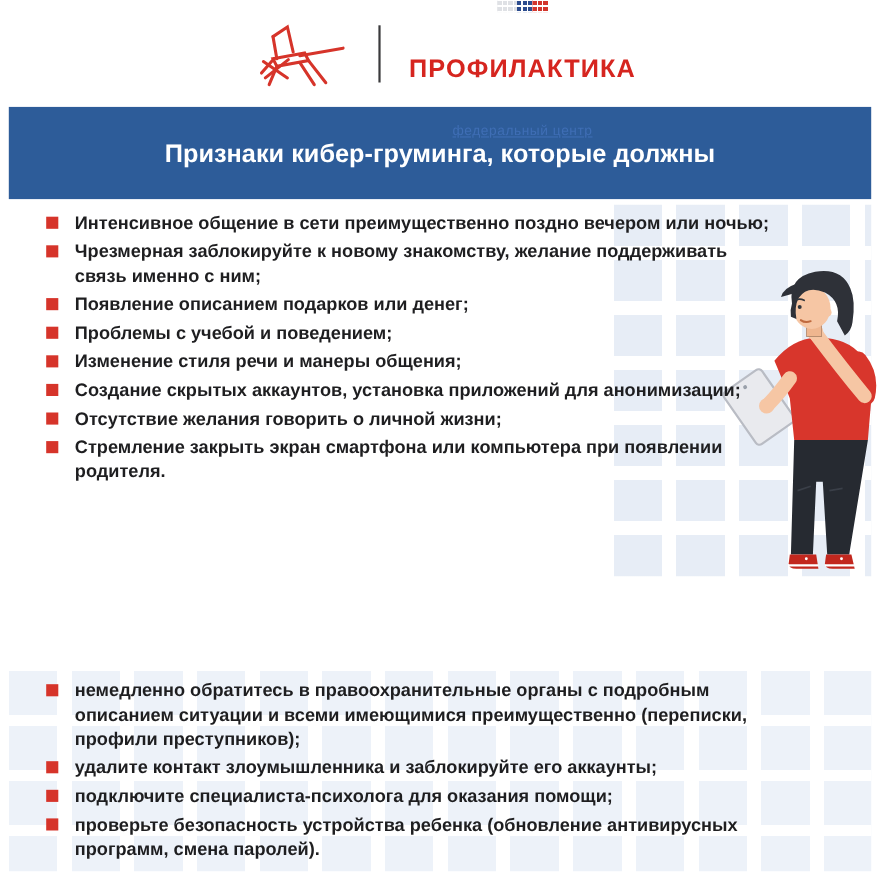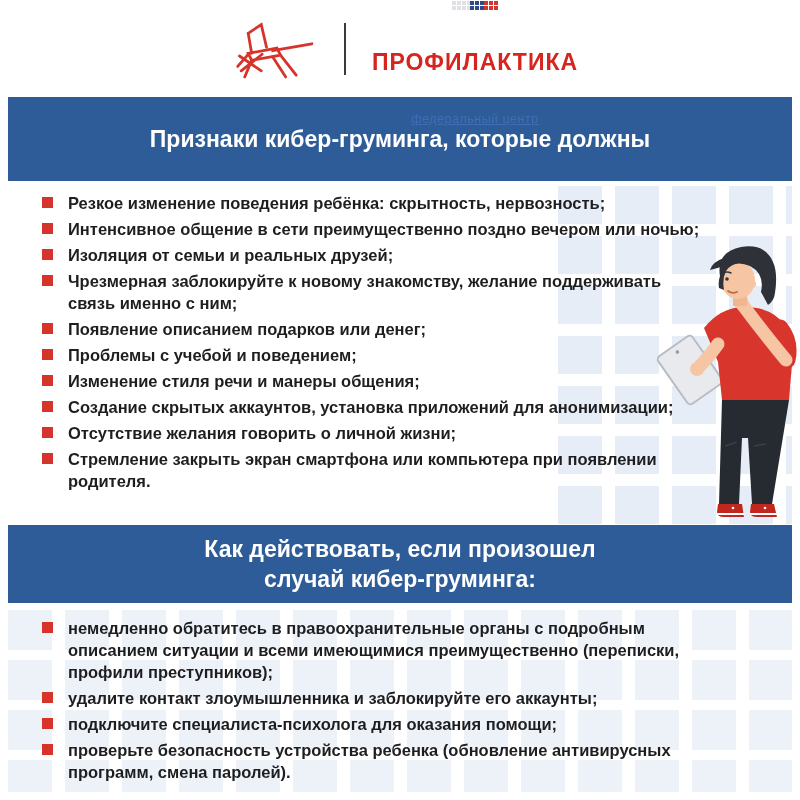--- a/index.html
+++ b/index.html
@@ -98,32 +98,24 @@
     </div>
   </div>
 
   <div class="banner banner-signs">
       <div>Признаки кибер-груминга, которые должны</div>
     </div>
 
   <ul class="blist blist-signs">
       <li>
         <span class="bullet"></span>
-        <span class="item-text">Резкое изменение поведения ребёнка: скрытность, нервозность;</span>
-      </li>
-      <li>
-        <span class="bullet"></span>
         <span class="item-text">Интенсивное общение в сети преимущественно поздно вечером или ночью;</span>
       </li>
       <li>
         <span class="bullet"></span>
-        <span class="item-text">Изоляция от семьи и реальных друзей;</span>
-      </li>
-      <li>
-        <span class="bullet"></span>
         <span class="item-text">Чрезмерная заблокируйте к новому знакомству, желание поддерживать связь именно с ним;</span>
       </li>
       <li>
         <span class="bullet"></span>
         <span class="item-text">Появление описанием подарков или денег;</span>
       </li>
       <li>
         <span class="bullet"></span>
         <span class="item-text">Проблемы с учебой и поведением;</span>
       </li>
@@ -138,24 +130,20 @@
       <li>
         <span class="bullet"></span>
         <span class="item-text">Отсутствие желания говорить о личной жизни;</span>
       </li>
       <li>
         <span class="bullet"></span>
         <span class="item-text">Стремление закрыть экран смартфона или компьютера при появлении родителя.</span>
       </li>
     </ul>
 
-  <div class="banner banner-actions">
-      <div>Как действовать, если произошел</div>
-      <div>случай кибер-груминга:</div>
-    </div>
 
   <ul class="blist blist-actions">
       <li>
         <span class="bullet"></span>
         <span class="item-text">немедленно обратитесь в правоохранительные органы с подробным описанием ситуации и всеми имеющимися преимущественно (переписки, профили преступников);</span>
       </li>
       <li>
         <span class="bullet"></span>
         <span class="item-text">удалите контакт злоумышленника и заблокируйте его аккаунты;</span>
       </li>

